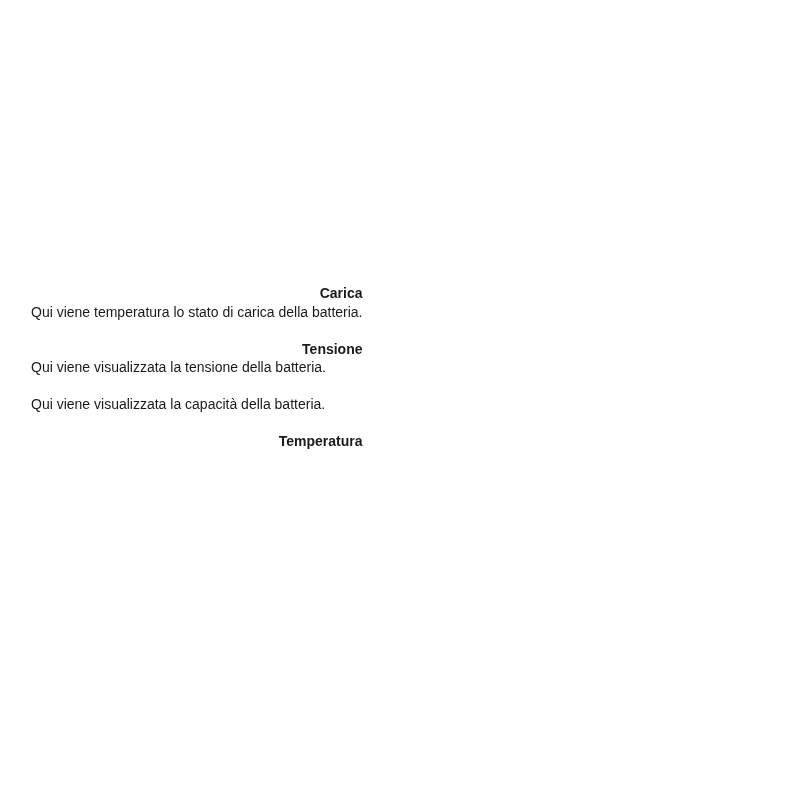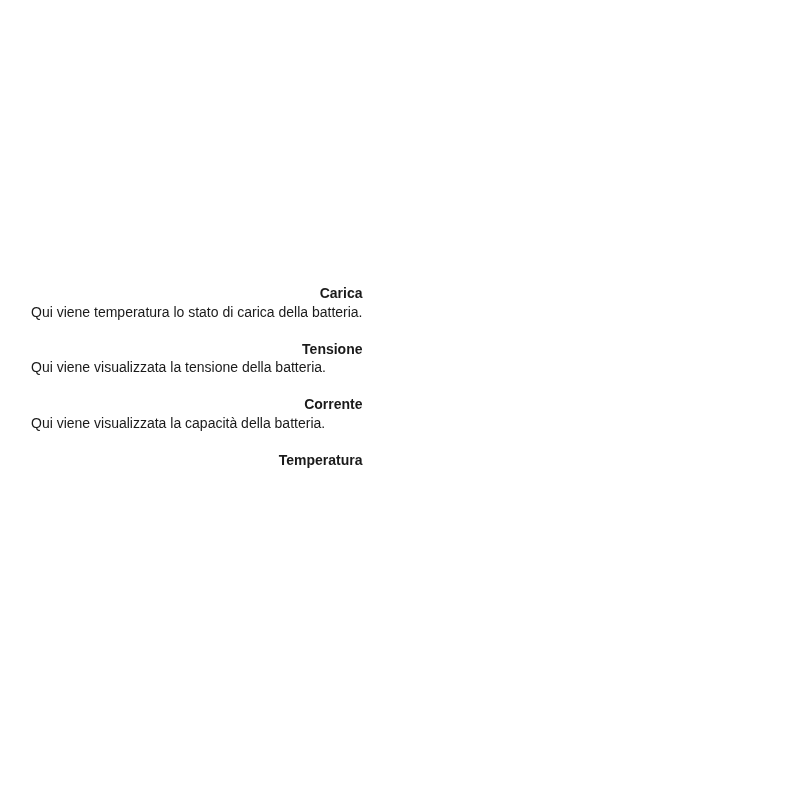--- a/index.html
+++ b/index.html
@@ -51,21 +51,20 @@
     <p class="feature-name">Carica</p>
     <p class="feature-desc">Qui viene temperatura lo stato di carica della batteria.</p>
   </div>
 
   <div class="feature">
     <p class="feature-name">Tensione</p>
     <p class="feature-desc">Qui viene visualizzata la tensione della batteria.</p>
   </div>
 
   <div class="feature">
-    <p class="feature-name">Corrente</p>
     <p class="feature-desc">Qui viene visualizzata la capacità della batteria.</p>
   </div>
 
   <div class="feature">
     <p class="feature-name">Temperatura</p>
   </div>
 
 </div>
 
 </body></html>

